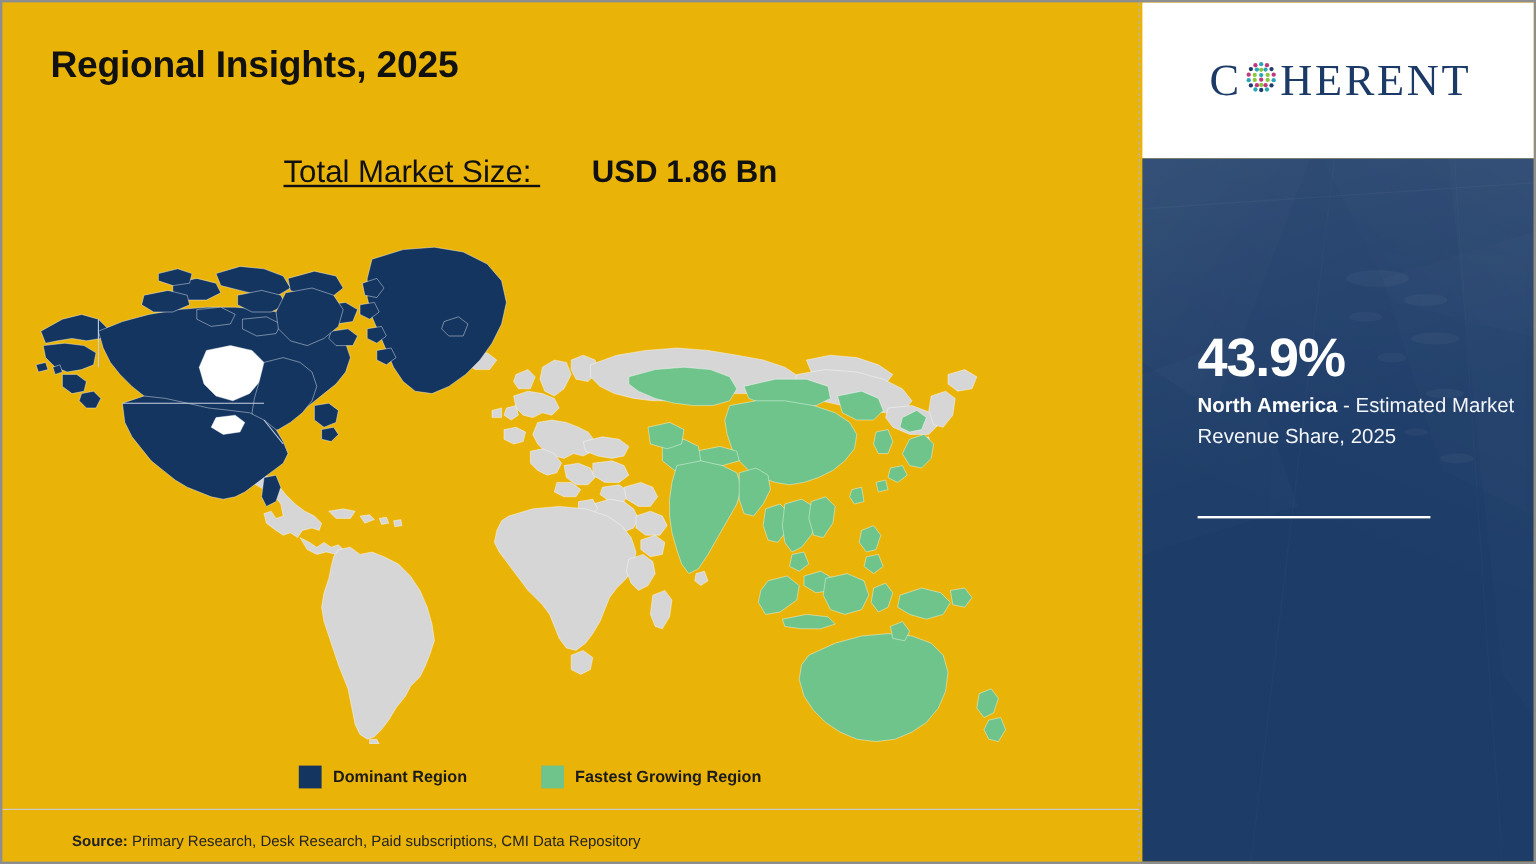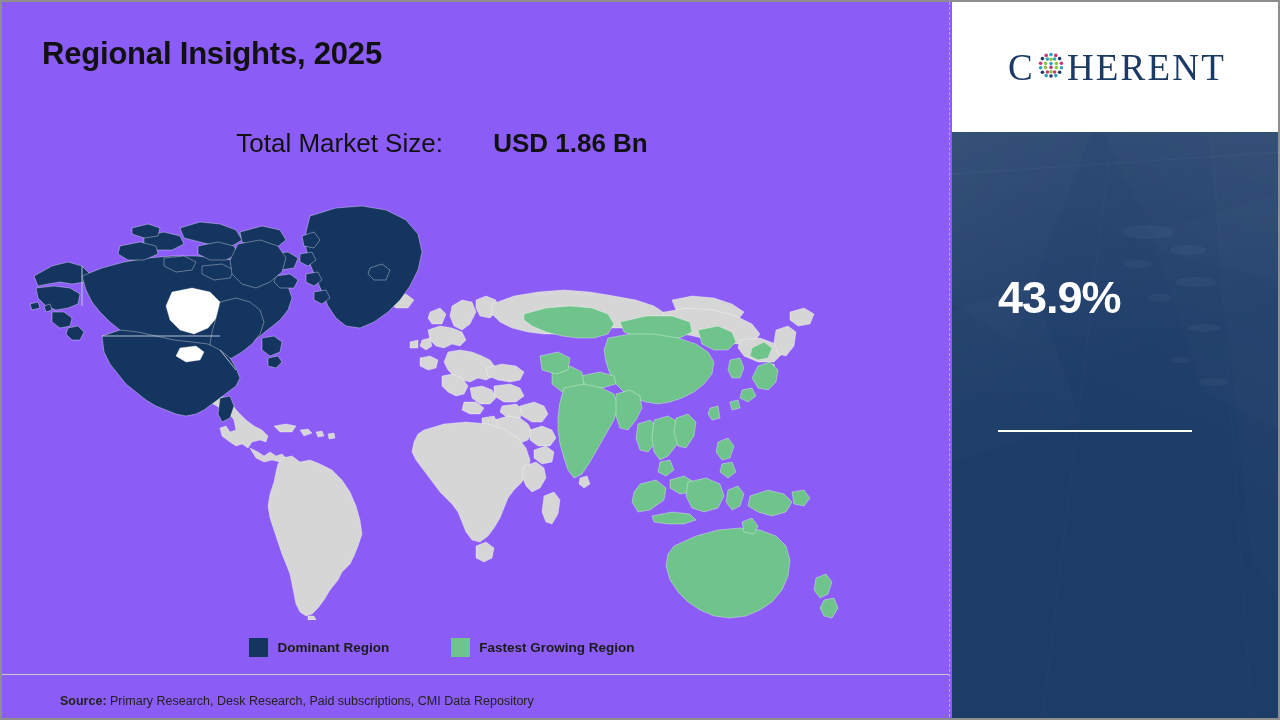--- a/index.html
+++ b/index.html
@@ -7,21 +7,21 @@
     padding: 0;
     background: #ffffff;
   }
   body {
     font-family: "Liberation Sans", sans-serif;
   }
   #page {
     position: relative;
     width: 1280px;
     height: 720px;
-    background: #8b5cf6;
+    background: #eab308;
     border-top: 2px solid #8e8e8e;
     border-left: 2px solid #8e8e8e;
     border-right: 2px solid #8e8e8e;
     border-bottom: 2px solid #8e8e8e;
     box-sizing: border-box;
     overflow: hidden;
   }
 
   
   #left-panel {
@@ -42,21 +42,21 @@
   #market-size-line {
     position: absolute;
     left: 0;
     top: 126px;
     width: 880px;
     text-align: center;
     font-size: 26px;
     color: #111111;
     white-space: nowrap;
   }
-  #market-size-line .ms-label { font-weight: 400; }
+  #market-size-line .ms-label { font-weight: 400; text-decoration: underline; }
   #market-size-line .ms-value { font-weight: bold; margin-left: 43px; }
 
   
   #map-wrap {
     position: absolute;
     left: 22px;
     top: 178px;
     width: 830px;
     height: 440px;
   }
@@ -488,19 +488,22 @@
           <ellipse cx="244" cy="150" rx="20" ry="5"></ellipse>
           <ellipse cx="208" cy="166" rx="12" ry="4"></ellipse>
           <ellipse cx="252" cy="196" rx="16" ry="4"></ellipse>
           <ellipse cx="228" cy="228" rx="10" ry="3"></ellipse>
           <ellipse cx="262" cy="250" rx="14" ry="4"></ellipse>
         </g>
       </svg>
 
       <div id="share-value">43.9%</div>
 
+      <div id="share-desc">
+        <span class="region-name">North America</span><span> - Estimated Market Revenue Share, 2025</span>
+      </div>
 
       <div id="panel-rule"></div>
 
     </div>
   </div>
 
 </div>
 
 </body></html>

